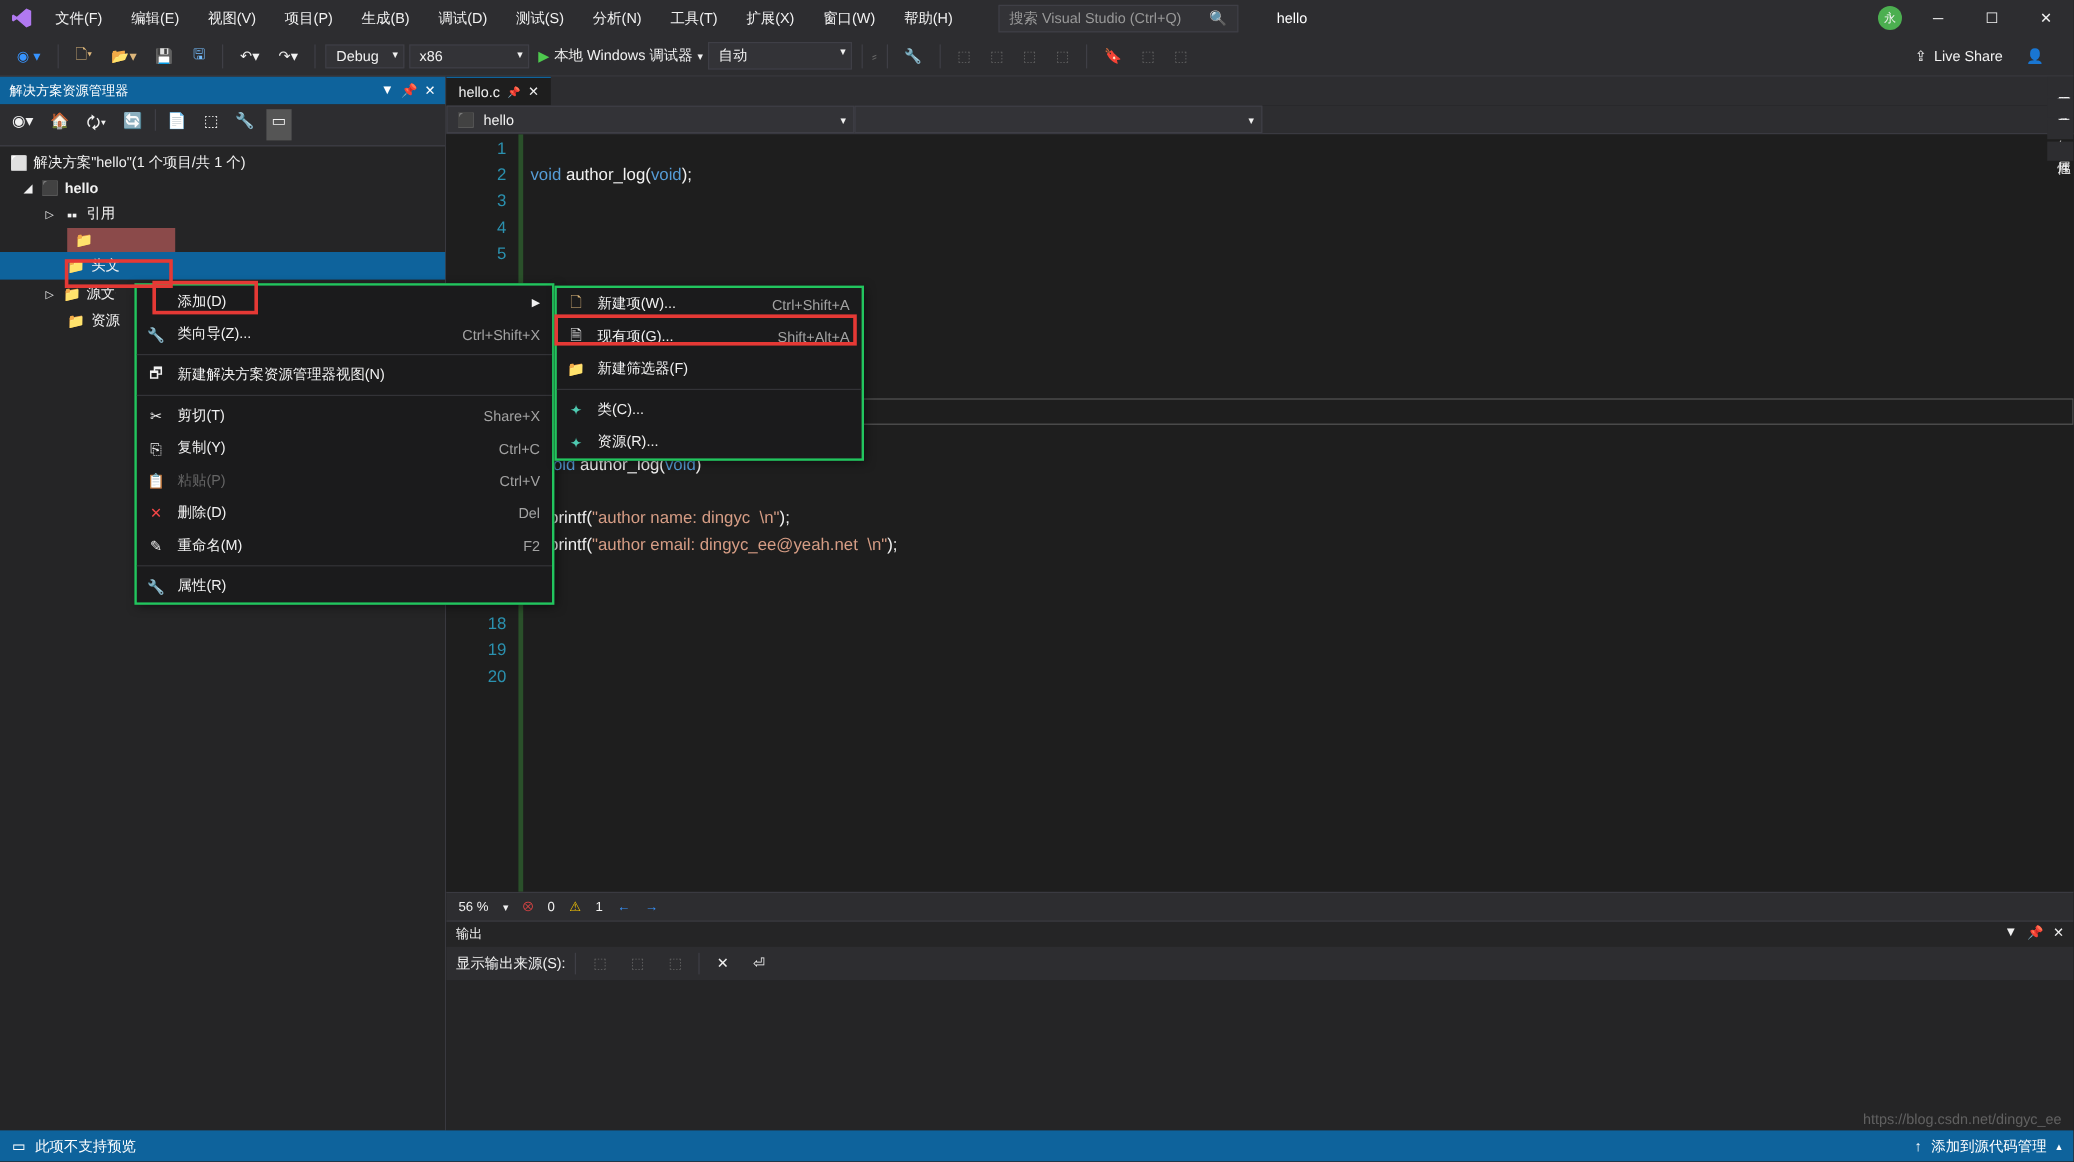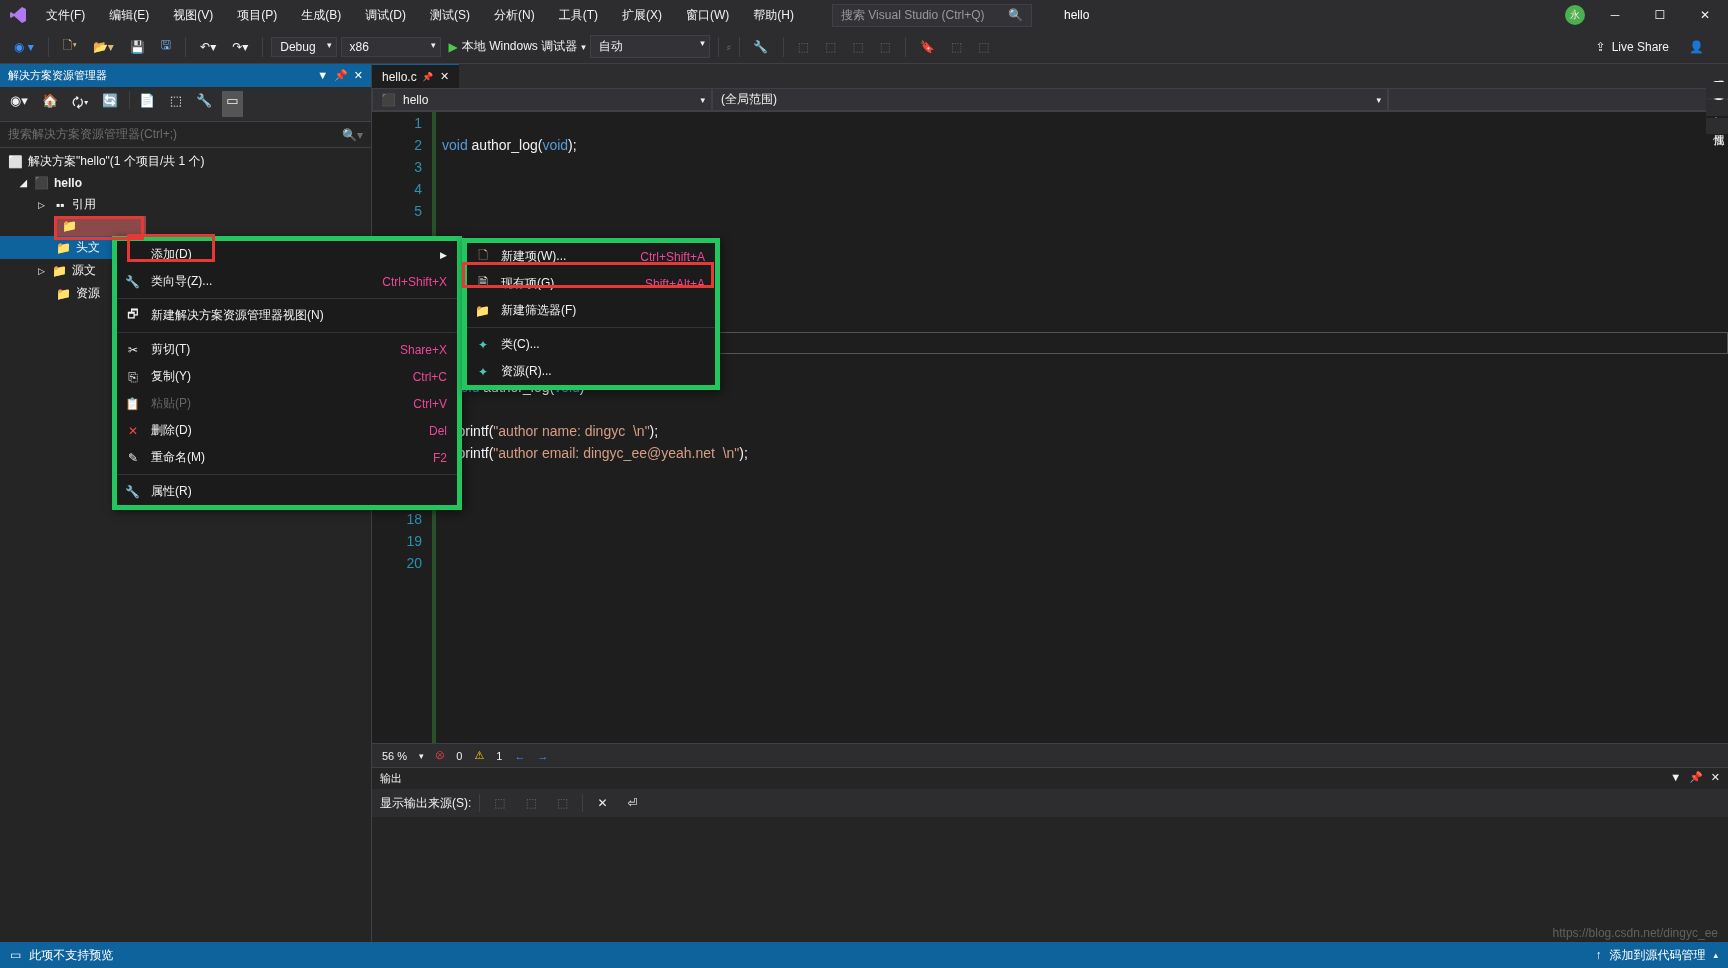--- a/index.html
+++ b/index.html
@@ -76,29 +76,29 @@
 .output-toolbar { padding: 4px 8px; display: flex; align-items: center; gap: 8px; background: #2d2d30; }
 .output-dropdown { background: #333337; border: 1px solid #3f3f46; padding: 2px 8px; width: 300px; position: relative; }
 .output-dropdown::after { content: "▾"; position: absolute; right: 6px; font-size: 9px; }
 .output-content { flex: 1; background: #252526; }
 
 
 .right-tabs { position: absolute; right: 0; top: 64px; width: 22px; display: flex; flex-direction: column; gap: 2px; }
 .vtab { writing-mode: vertical-rl; background: #2d2d30; padding: 8px 2px; font-size: 11px; cursor: pointer; text-align: center; }
 
 
-.context-menu { position: absolute; background: #1b1b1c; border: 5px solid #22c55e; box-shadow: 2px 2px 8px rgba(0,0,0,0.5); z-index: 100; }
+.context-menu { position: absolute; background: #1b1b1c; border: 2px solid #22c55e; box-shadow: 2px 2px 8px rgba(0,0,0,0.5); z-index: 100; }
 .cm1 { left: 112px; top: 236px; width: 350px; }
 .cm2 { left: 462px; top: 238px; width: 258px; }
 .cm-item { padding: 5px 10px 5px 34px; display: flex; align-items: center; justify-content: space-between; cursor: pointer; position: relative; font-size: 12px; }
 .cm-item.disabled { color: #656565; }
 .cm-sep { height: 1px; background: #333337; margin: 3px 0; }
 .cm-icon { position: absolute; left: 8px; width: 16px; display: flex; align-items: center; justify-content: center; font-size: 12px; }
 .cm-arrow { font-size: 9px; }
-.cm-shortcut { color: #ec4899; }
+.cm-shortcut { color: #a3a3a3; }
 
 
 .red-box { position: absolute; border: 3px solid #e53935; pointer-events: none; z-index: 200; }
 .red-box.rb1 { left: 54px; top: 216px; width: 90px; height: 24px; }
 .red-box.rb2 { left: 127px; top: 234px; width: 88px; height: 28px; }
 .red-box.rb3 { left: 462px; top: 262px; width: 252px; height: 26px; }
 
 
 .statusbar { position: absolute; bottom: 0; left: 0; right: 0; height: 26px; background: #0e639c; color: #fff; display: flex; align-items: center; padding: 0 10px; font-size: 12px; justify-content: space-between; }
 .watermark { position: absolute; right: 10px; bottom: 28px; color: #888; font-size: 12px; opacity: 0.6; z-index: 50; }
@@ -191,24 +191,20 @@
       <span class="panel-tb-btn">◉▾</span>
       <span class="panel-tb-btn">🏠</span>
       <span class="panel-tb-btn">🗘▾</span>
       <span class="panel-tb-btn">🔄</span>
       <span style="width:1px;background:#3f3f46;height:18px"></span>
       <span class="panel-tb-btn">📄</span>
       <span class="panel-tb-btn">⬚</span>
       <span class="panel-tb-btn">🔧</span>
       <span class="panel-tb-btn" style="background:#555">▭</span>
     </div>
-    <div class="panel-search">
-      <span>搜索解决方案资源管理器(Ctrl+;)</span>
-      <span>🔍▾</span>
-    </div>
     <div class="tree">
       <div class="tree-item l1">
         <span class="tree-icon">⬜</span>
         <span>解决方案"hello"(1 个项目/共 1 个)</span>
       </div>
       <div class="tree-item l2">
         <span class="tree-arrow">◢</span>
         <span class="tree-icon" style="color:#b179f1">⬛</span>
         <span>hello</span>
       </div>
@@ -241,23 +237,20 @@
       <div class="file-tab">
         <span>hello.c</span>
         <span style="font-size:9px">📌</span>
         <span class="tab-close">✕</span>
       </div>
     </div>
     <div class="nav-bar">
       <div class="nav-dropdown" style="max-width:340px">
         <span class="tree-icon" style="color:#b179f1">⬛</span>
         <span>hello</span>
-      </div>
-      <div class="nav-dropdown">
-        <span>(全局范围)</span>
       </div>
       <div class="nav-dropdown" style="max-width:340px"></div>
     </div>
     <div class="code-area">
       <div class="margin-bar"></div>
       <div class="gutter">
         <div class="gutter-line">1</div>
         <div class="gutter-line">2</div>
         <div class="gutter-line">3</div>
         <div class="gutter-line">4</div>

